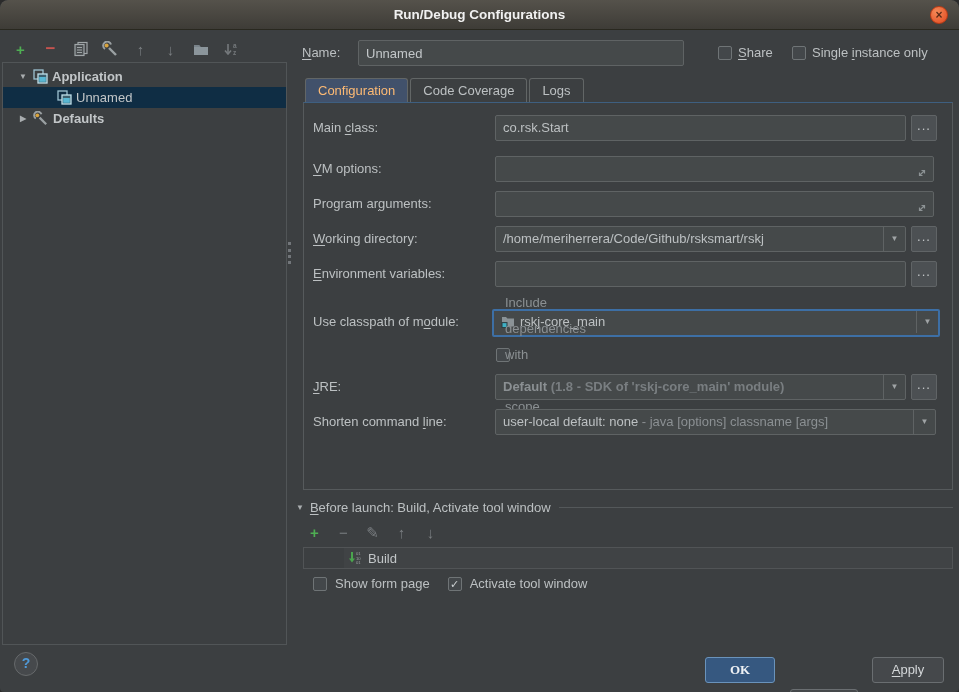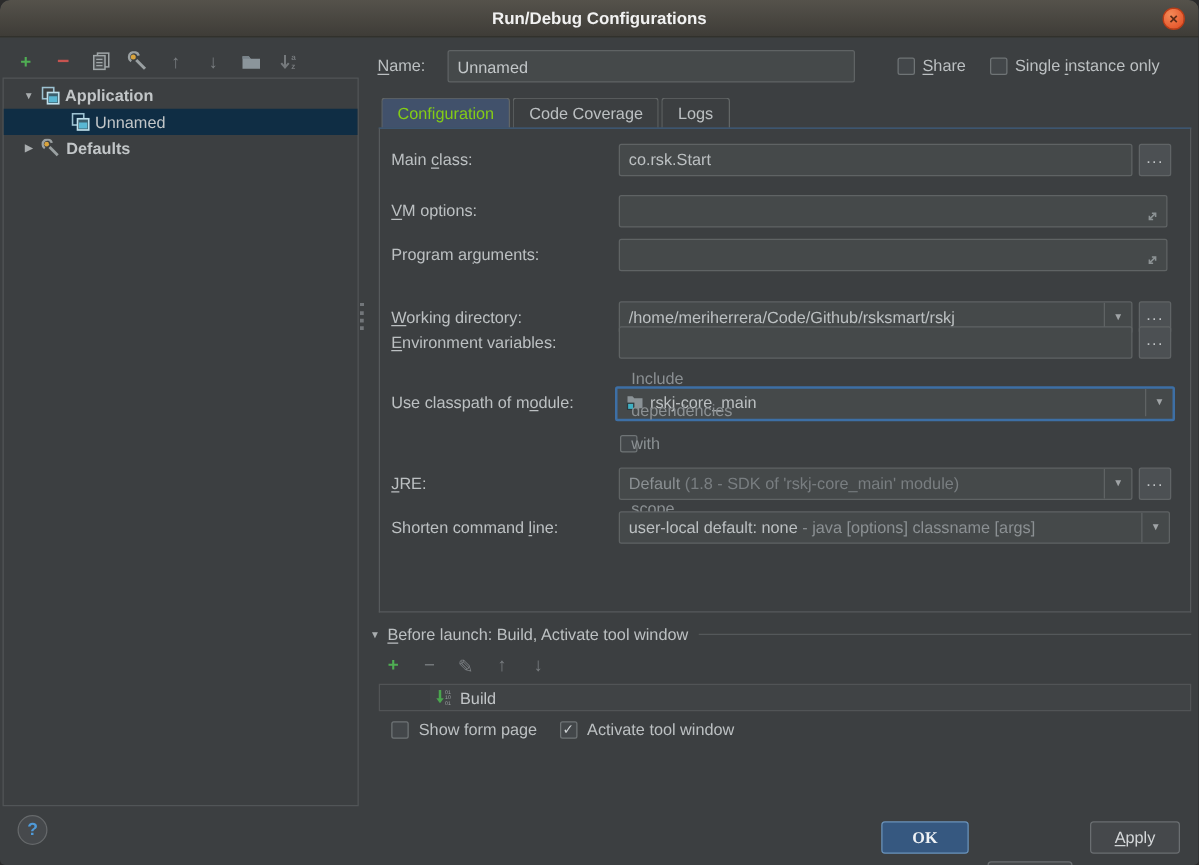--- a/index.html
+++ b/index.html
@@ -38,21 +38,21 @@
   .lbl { color:#bcc0c2; font-size:13px; }
   .mn { text-decoration:underline; text-underline-offset:2px; }
   .name-label { position:absolute; left:7px; top:5px; }
   .name-input { position:absolute; left:63px; top:0; width:326px; height:26px; background:#45494a; border:1px solid #5f6364; border-radius:2px; color:#c3c7c9; font-size:13px; padding:0 7px; font-family:"Liberation Sans",sans-serif; outline:none; }
   .cbgroup { position:absolute; top:5px; display:flex; align-items:center; gap:6px; }
   .cb { width:14px; height:14px; background:#43474a; border:1px solid #6f7476; border-radius:2px; display:inline-flex; align-items:center; justify-content:center; color:#cdd1d3; font-size:11px; line-height:12px; }
 
   
   .tabs { position:absolute; left:305px; top:48px; height:25px; display:flex; align-items:flex-end; gap:2px; }
   .tab { padding:4px 12px 5px 12px; border:1px solid #626666; border-bottom:none; color:#bcc0c2; font-size:13px; background:#3c3f41; border-radius:3px 3px 0 0; }
-  .tab.selected { background:#41516b; color:#84cc16; }
+  .tab.selected { background:#41516b; color:#fdba74; }
 
   
   .content-panel { position:absolute; left:303px; top:72px; width:650px; height:388px; border:1px solid #565a5c; border-top:1px solid #3e5f80; background:#3c3f41; }
   .prow { position:absolute; left:0; width:100%; height:28px; }
   .prow .lbl { position:absolute; left:9px; line-height:26px; }
   .tfield { position:absolute; height:26px; background:#45494a; border:1px solid #5f6364; border-radius:2px; color:#bcc0c2; font-size:13px; line-height:24px; padding:0 7px; white-space:nowrap; overflow:hidden; }
   .combo-arrow { position:absolute; right:0; top:0; width:22px; height:24px; border-left:1px solid #5f6364; display:flex; align-items:center; justify-content:center; color:#a0a4a6; font-size:8px; }
   .browse-btn { position:absolute; width:26px; height:26px; background:#4c5053; border:1px solid #606466; border-radius:2px; color:#c2c5c7; text-align:center; line-height:20px; font-size:13px; letter-spacing:1px; }
   .exp-icon { position:absolute; right:5px; top:6px; }
   .focused { border:2px solid #3d6fa5 !important; line-height:22px; }
@@ -206,21 +206,21 @@
 
       <div class="prow" style="top:88px;">
         <span class="lbl"><span>Program ar</span><span class="mn">g</span><span>uments:</span></span>
         <div class="tfield" style="left:191px; width:439px;"><span></span>
           <span class="exp-icon"><svg width="12" height="12" viewBox="0 0 12 12">
                 <path d="M3.5,8.5 L8.5,3.5 M5.5,3.5 H8.5 V6.5 M6.5,8.5 H3.5 V5.5" fill="none" stroke="#8c9294" stroke-width="1.2"></path>
               </svg></span>
         </div>
       </div>
 
-      <div class="prow" style="top:123px;margin-top:15px;">
+      <div class="prow" style="top:123px;">
         <span class="lbl"><span></span><span class="mn">W</span><span>orking directory:</span></span>
         <div class="tfield" style="left:191px; width:411px; padding-right:26px;"><span>/home/meriherrera/Code/Github/rsksmart/rskj</span>
           <span class="combo-arrow">
               <span>▼</span>
             </span>
         </div>
         <div class="browse-btn" style="left:607px;"><span>...</span></div>
       </div>
 
       <div class="prow" style="top:158px;">
@@ -244,21 +244,21 @@
 
       <div class="prow" style="top:243px;">
         <span class="cbgroup" style="left:192px; position:absolute; top:2px;">
           <span class="cb"></span>
           <span class="lbl graytxt">Include dependencies with "Provided" scope</span>
         </span>
       </div>
 
       <div class="prow" style="top:271px;">
         <span class="lbl"><span></span><span class="mn">J</span><span>RE:</span></span>
-        <div class="tfield" style="left:191px; width:411px; padding-right:26px;">
+        <div class="tfield" style="left:191px; width:411px; padding-right:26px;font-weight:bold;">
           <span class="graytxt">Default</span>
           <span class="dimtxt">(1.8 - SDK of 'rskj-core_main' module)</span>
           <span class="combo-arrow">
               <span>▼</span>
             </span>
         </div>
         <div class="browse-btn" style="left:607px;"><span>...</span></div>
       </div>
 
       <div class="prow" style="top:306px;">

